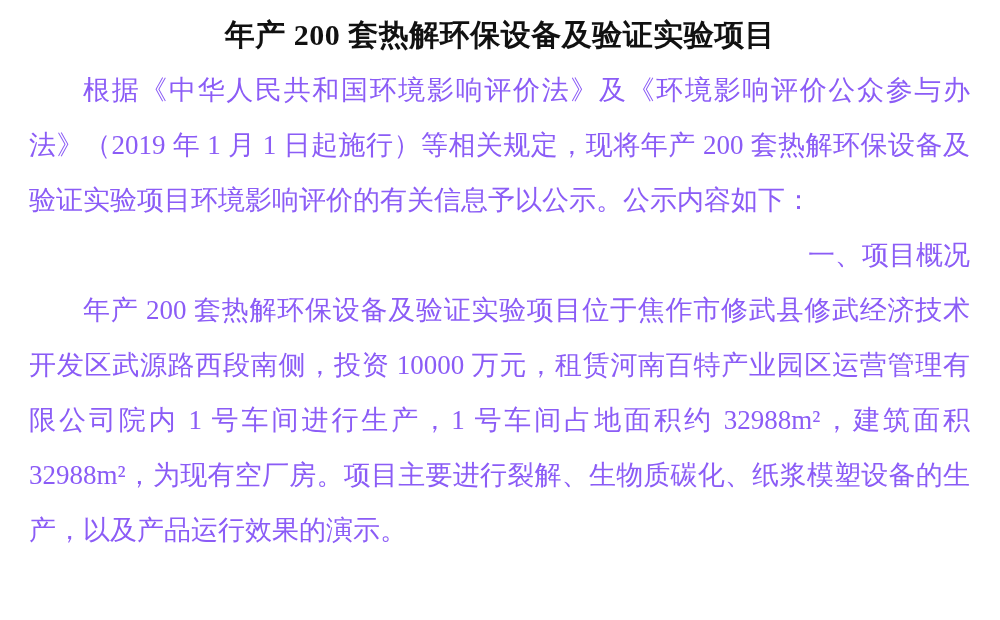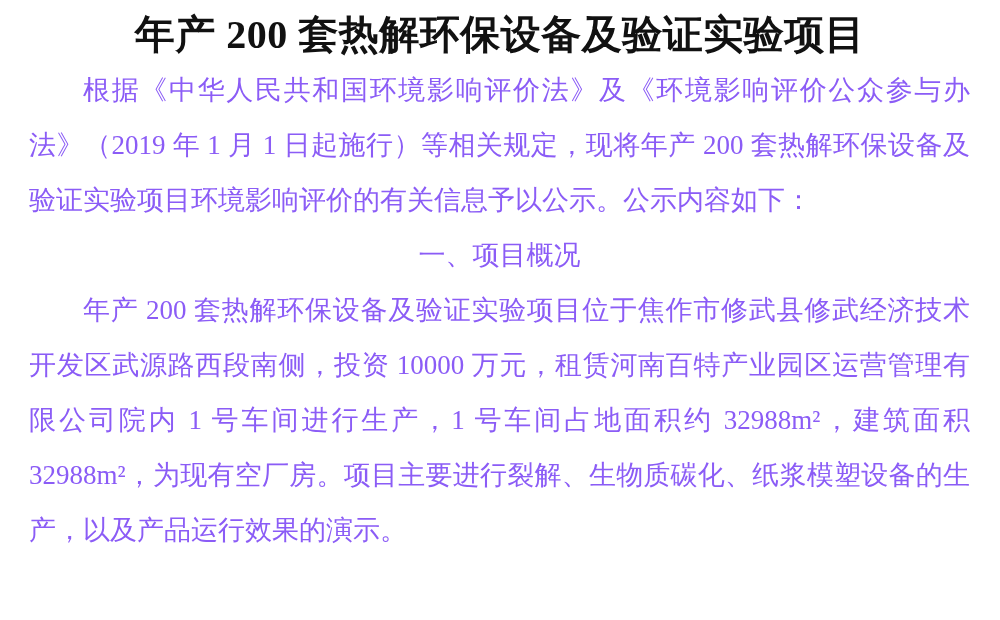--- a/index.html
+++ b/index.html
@@ -18,21 +18,21 @@
     width: 1000px;
     height: 620px;
     background: #ffffff;
     color: #161616;
     box-sizing: border-box;
   }
   .doc-title {
     padding-top: 6px;
     text-align: center;
     font-weight: bold;
-    font-size: 40px;
+    font-size: 30px;
     line-height: 57px;
     color: #111111;
     letter-spacing: 0.5px;
   }
   .doc-body {
     box-sizing: border-box;
     width: 100%;
     padding-left: 29px;
     padding-right: 30px; 
     font-size: 27px;
@@ -42,21 +42,21 @@
   .para {
     margin: 0;
     text-align: justify;
     text-justify: inter-character;
   }
   .para.indent {
     text-indent: 2em;
   }
   .para.heading {
     text-indent: 0;
-    text-align: center;
+    text-align: right;
   }
 </style>
 </head>
 <body>
 
 <div class="page">
 
   <div class="doc-title">
     <div>年产 200 套热解环保设备及验证实验项目</div>
   </div>

